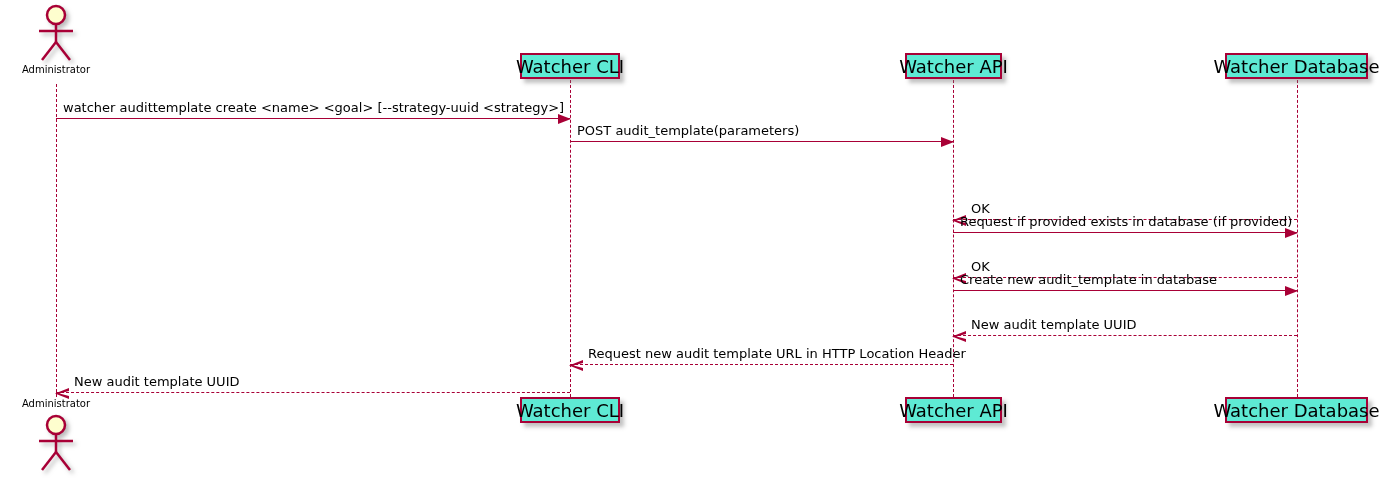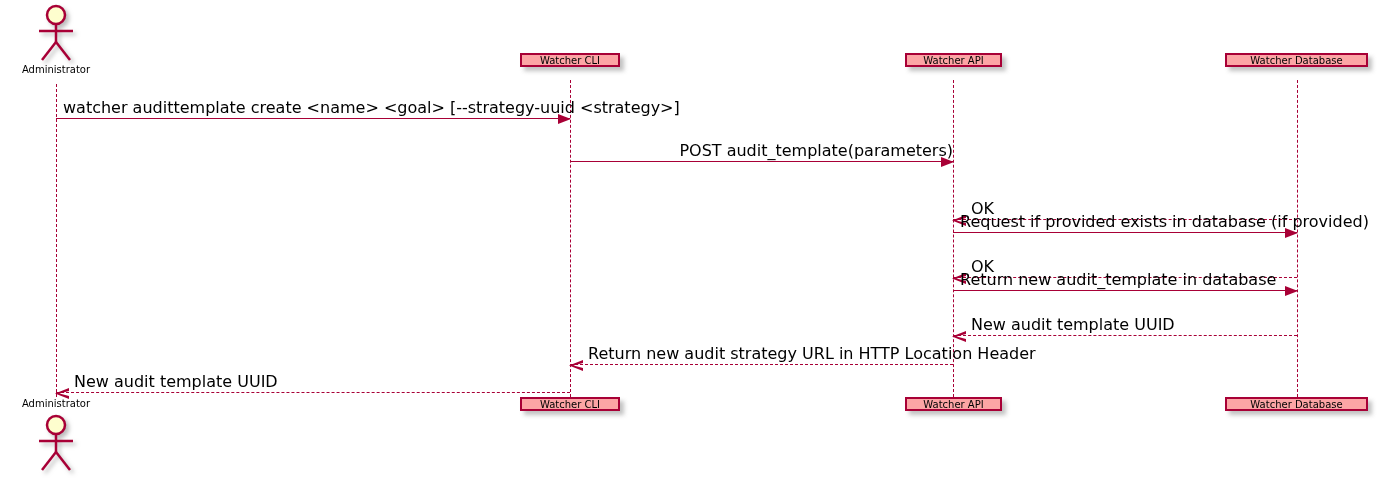--- a/index.html
+++ b/index.html
@@ -9,28 +9,28 @@
     height: 483px;
     background: #ffffff;
     font-family: "DejaVu Sans", "Liberation Sans", sans-serif;
     color: #000000;
     overflow: hidden;
   }
 
   
   .participant {
     position: absolute;
-    height: 14px;
-    background: #fca5a5;
+    height: 26px;
+    background: #5eead4;
     border: 2px solid #A80036;
     box-shadow: 4px 4px 4px rgba(120,120,120,0.45);
     display: flex;
     align-items: center;
     justify-content: center;
-    font-size: 10px;
+    font-size: 18px;
     white-space: nowrap;
     box-sizing: border-box;
     min-width: 10px;
   }
   .participant span { padding: 0 5px; }
 
   
   .lifeline {
     position: absolute;
     width: 0;
@@ -49,21 +49,21 @@
     white-space: nowrap;
   }
 
   
   .msg {
     position: absolute;
     box-sizing: border-box;
   }
   .msg-text {
     display: block;
-    font-size: 16px;
+    font-size: 13px;
     white-space: nowrap;
     margin: 0 0 3px 7px;
     line-height: 14px;
   }
   .msg.rtl .msg-text { margin-left: 18px; margin-top: 16px; }
   .msg-line {
     position: relative;
     height: 0;
     border-top: 1px solid #A80036;
   }
@@ -116,21 +116,21 @@
     <span>Watcher Database</span>
   </div>
 
   <div class="msg" style="left:56px; top:101px; width:514px;">
     <span class="msg-text">watcher audittemplate create &lt;name&gt; &lt;goal&gt; [--strategy-uuid &lt;strategy&gt;]</span>
     <div class="msg-line">
         <div class="arrow-right"></div>
       </div>
   </div>
 
-  <div class="msg" style="left:570px; top:144px; width:383px;text-align:right;">
+  <div class="msg" style="left:570px; top:124px; width:383px;">
     <span class="msg-text">POST audit_template(parameters)</span>
     <div class="msg-line">
         <div class="arrow-right"></div>
       </div>
   </div>
 
 
   <div class="msg dashed rtl" style="left:953px; top:186px; width:344px;">
     <span class="msg-text">OK</span>
     <div class="msg-line">
@@ -146,35 +146,35 @@
   </div>
 
   <div class="msg dashed rtl" style="left:953px; top:244px; width:344px;">
     <span class="msg-text">OK</span>
     <div class="msg-line">
         <div class="arrow-left-vee"></div>
       </div>
   </div>
 
   <div class="msg" style="left:953px; top:273px; width:344px;">
-    <span class="msg-text">Return new audit_template in database</span>
+    <span class="msg-text">Create new audit_template in database</span>
     <div class="msg-line">
         <div class="arrow-right"></div>
       </div>
   </div>
 
   <div class="msg dashed rtl" style="left:953px; top:302px; width:344px;">
     <span class="msg-text">New audit template UUID</span>
     <div class="msg-line">
         <div class="arrow-left-vee"></div>
       </div>
   </div>
 
   <div class="msg dashed rtl" style="left:570px; top:331px; width:383px;">
-    <span class="msg-text">Return new audit strategy URL in HTTP Location Header</span>
+    <span class="msg-text">Request new audit template URL in HTTP Location Header</span>
     <div class="msg-line">
         <div class="arrow-left-vee"></div>
       </div>
   </div>
 
   <div class="msg dashed rtl" style="left:56px; top:359px; width:514px;">
     <span class="msg-text">New audit template UUID</span>
     <div class="msg-line">
         <div class="arrow-left-vee"></div>
       </div>

